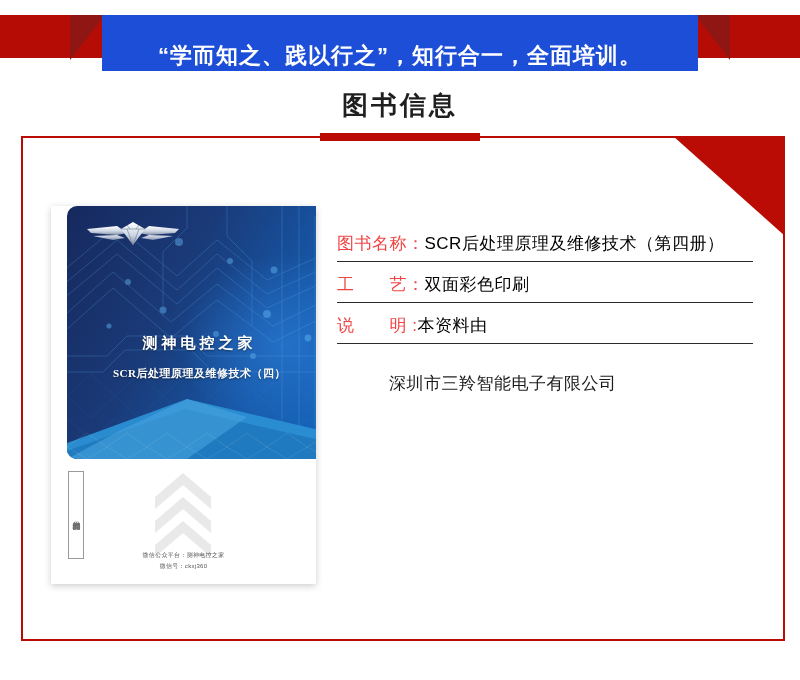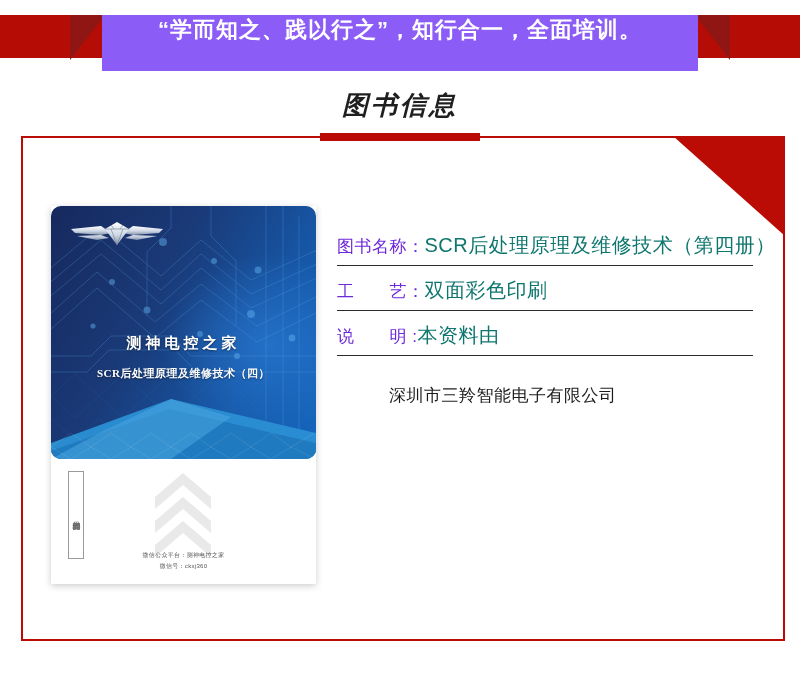--- a/index.html
+++ b/index.html
@@ -45,44 +45,43 @@
   .banner-fold.right {
     right: 70px;
     border-width: 0 35px 45px 0;
     border-color: transparent #8f1613 transparent transparent;
   }
   .banner-main {
     position: absolute;
     left: 102px; top: 15px;
     width: 596px;
     height: 56px;
-    background: #8b5cf6;
+    background: #1d4ed8;
     display: flex;
-    align-items: flex-start;
+    align-items: flex-end;
     justify-content: center;
   }
   .banner-text {
     color: #ffffff;
     font-size: 22px;
     font-weight: 700;
     letter-spacing: 1px;
     white-space: nowrap;
   }
 
   
   .section-title {
     position: absolute;
     left: 0; top: 88px;
     width: 800px;
     text-align: center;
     font-size: 26px;
     font-weight: 700;
     color: #1f1f1f;
     letter-spacing: 3px;
-    font-style: italic;
   }
   .title-underline {
     position: absolute;
     left: 320px;
     top: 133px;
     width: 160px;
     height: 8px;
     background: #bb0b05;
     z-index: 4;
   }
@@ -114,21 +113,21 @@
     left: 28px;
     top: 68px;
     width: 265px;
     height: 378px;
     background: #ffffff;
     box-shadow: 0 2px 7px rgba(0,0,0,0.20);
     overflow: hidden;
   }
   .cover-top {
     position: absolute;
-    left: 0; top: 0;
+    left: 16px; top: 0;
     width: 265px;
     height: 253px;
     background:
       radial-gradient(ellipse 150px 130px at 82% 55%, rgba(40,120,210,0.75) 0%, rgba(40,120,210,0) 70%),
       linear-gradient(118deg, #16295e 0%, #1a3a78 38%, #1658a8 72%, #1466be 100%);
     overflow: hidden;
     border-radius: 10px;
   }
   
   .circuit {
@@ -235,29 +234,29 @@
   }
   .info-row {
     border-bottom: 1.6px solid #2b2b2b;
     padding: 0 0 6px 0;
     margin-bottom: 11px;
     white-space: nowrap;
     display: flex;
     align-items: baseline;
   }
   .info-label {
-    color: #6d28d9;
+    color: #ef4444;
     font-size: 17px;
     font-weight: 400;
     flex: 0 0 auto;
     letter-spacing: 0.5px;
   }
   .info-value {
-    color: #0f766e;
-    font-size: 20px;
+    color: #000000;
+    font-size: 17px;
     font-weight: 400;
     flex: 0 0 auto;
     letter-spacing: 0.5px;
   }
   .info-extra {
     color: #1a1a1a;
     font-size: 17px;
     padding-left: 52px;
     margin-top: 28px;
     letter-spacing: 0.5px;

